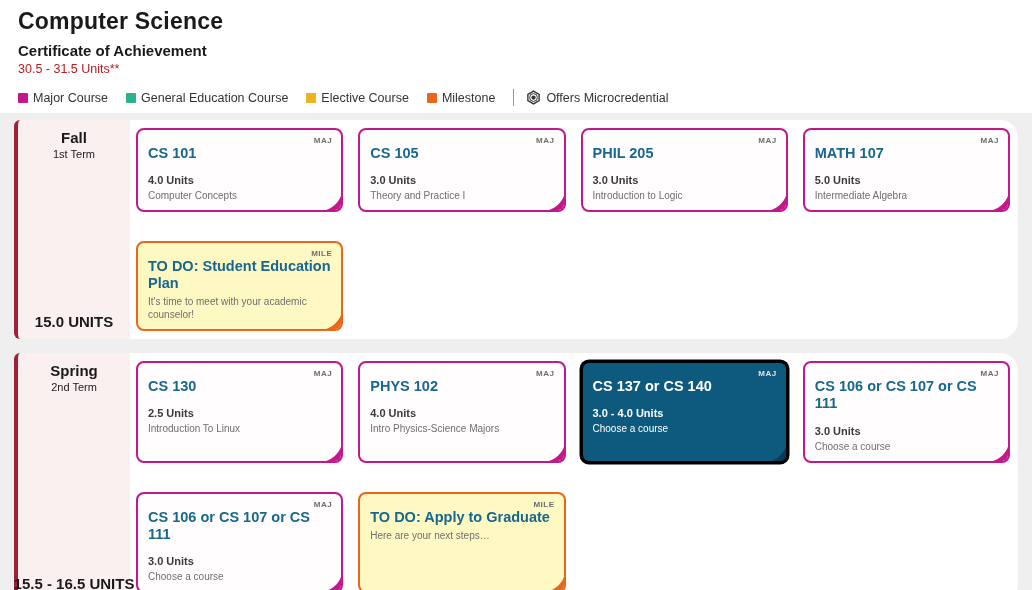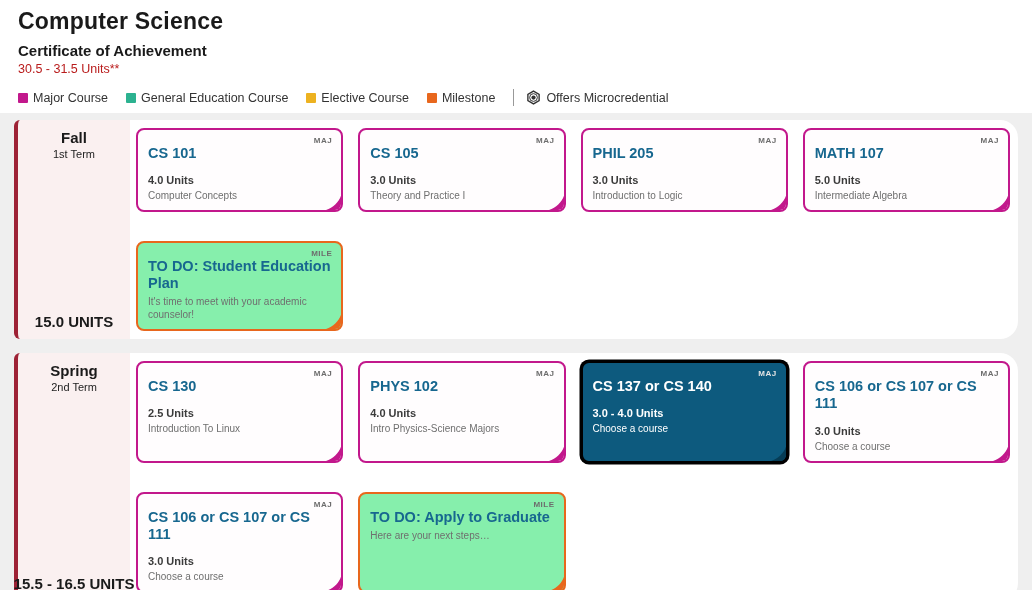--- a/index.html
+++ b/index.html
@@ -64,21 +64,21 @@
   .card {
     position: relative;
     background: #fffdfe;
     border: 2px solid #c2188c;
     border-radius: 8px;
     min-height: 74px;
     padding: 15px 10px 8px 10px;
     overflow: hidden;
     cursor: pointer;
   }
-  .card.milestone { background: #86efac; border-color: #e8671d; }
+  .card.milestone { background: #fef9c3; border-color: #e8671d; }
   .card.selected {
     background: #0d5a7e;
     border-color: #000;
     box-shadow: 0 0 0 1.5px #000;
   }
   .card-badge {
     position: absolute; top: 6px; right: 9px;
     font-size: 8px; font-weight: bold; color: #6d6d6d;
     letter-spacing: 0.5px;
   }

